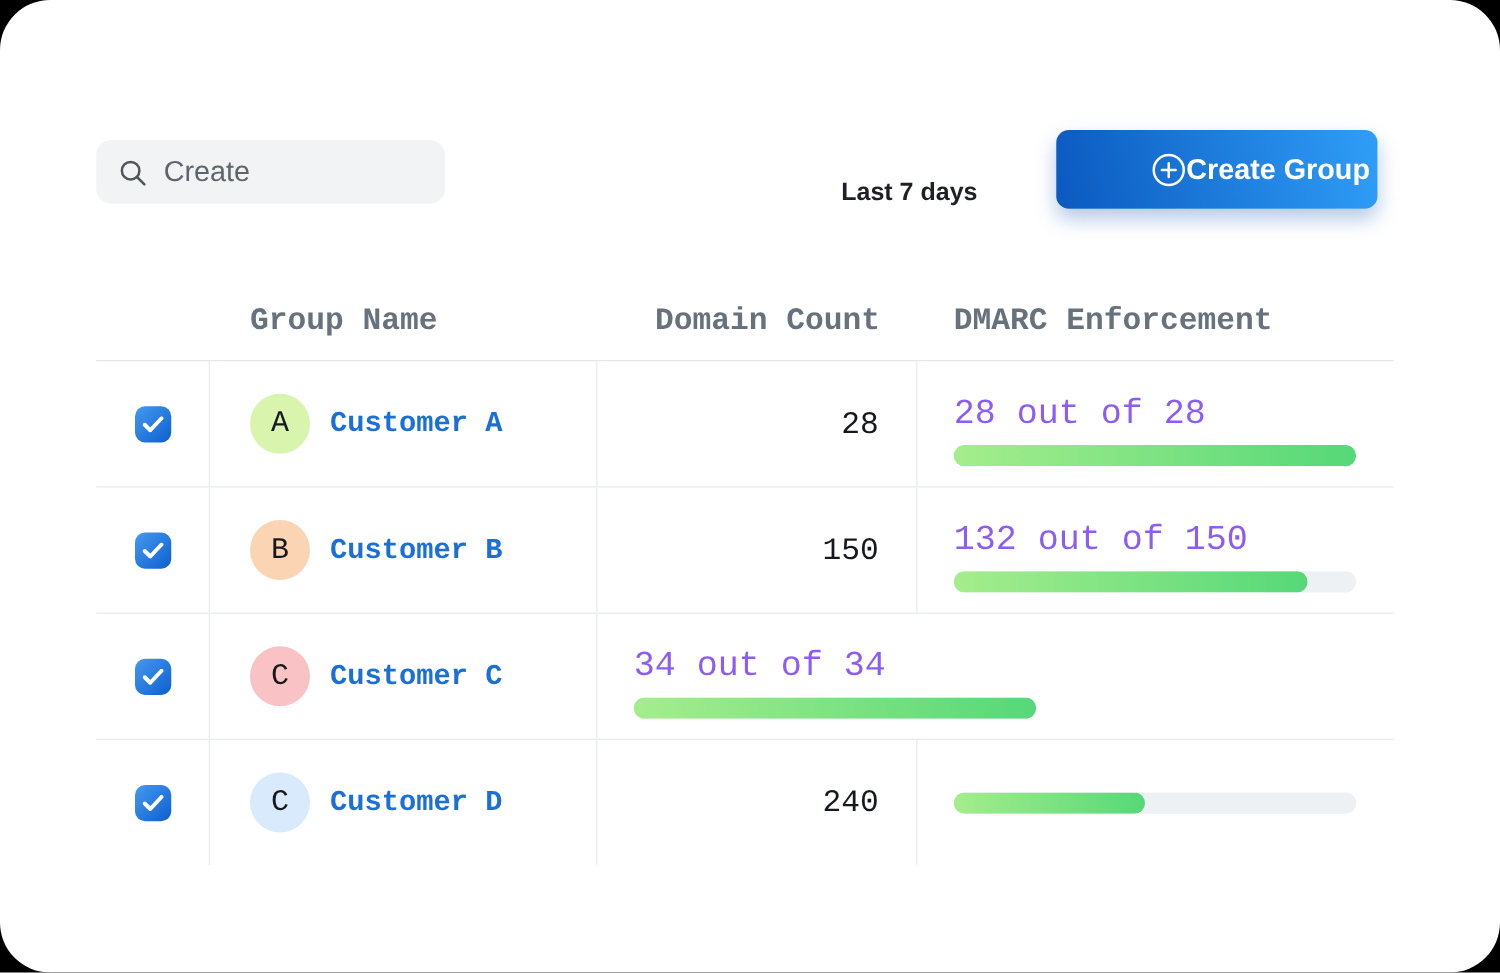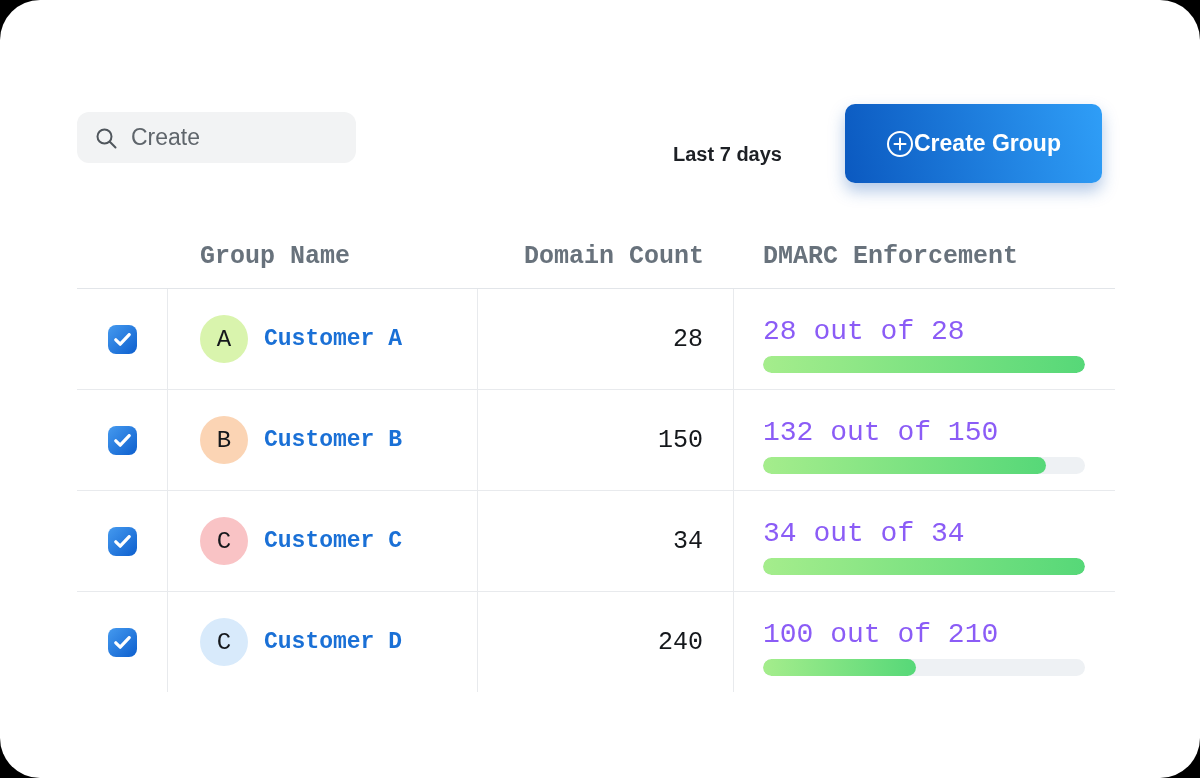--- a/index.html
+++ b/index.html
@@ -5,23 +5,23 @@
   html,body{margin:0;padding:0;}
   body{width:1200px;height:778px;background:#000;font-family:"Liberation Sans",sans-serif;}
   .canvas{position:relative;width:1200px;height:778px;background:#ffffff;border-radius:40px;overflow:hidden;}
 
   
   .search{position:absolute;left:77px;top:112px;width:279px;height:51px;background:#f2f3f4;
           border-radius:12px;display:flex;align-items:center;gap:13px;padding:0 17px;box-sizing:border-box;cursor:text;}
   .search .ph{font-size:23px;color:#5f656b;}
   .daterange{position:absolute;left:610px;top:129px;width:235px;height:51px;display:flex;align-items:center;
              justify-content:center;font-size:20px;font-weight:600;color:#1d2025;cursor:pointer;}
-  .create-btn{position:absolute;left:845px;top:104px;width:257px;height:79px;border:none;border-radius:10px;
+  .create-btn{position:absolute;left:845px;top:104px;width:257px;height:63px;border:none;border-radius:10px;
               background:linear-gradient(78deg,var(--btn-start),var(--btn-end));
-              color:#fff;display:flex;align-items:center;justify-content:center;gap:0;
+              color:#fff;display:flex;align-items:center;justify-content:flex-end;gap:0;
               font-family:"Liberation Sans",sans-serif;font-size:23px;font-weight:600;cursor:pointer;
               box-shadow:0 8px 16px rgba(33,97,184,0.35);}
 
   
   .table{position:absolute;left:77px;top:225px;width:1038px;font-family:Liberation Mono, monospace;}
   .thead,.tr{display:grid;grid-template-columns:91px 310px 256px 381px;}
   .thead{height:63px;align-items:center;border-bottom:1.5px solid #e2e5e9;}
   .th{font-size:25px;font-weight:700;color:#68727c;}
   .th-group{padding-left:32px;}
   .th-count{text-align:right;padding-right:30px;}
@@ -129,21 +129,20 @@
             <path d="M1.8 6.8l4.4 4.4L15.2 1.6" stroke="#fff" stroke-width="3.2" stroke-linecap="round" stroke-linejoin="round"></path>
           </svg>
         </div>
       </div>
       <div class="td td-name">
         <div class="avatar" style="background: rgb(249, 195, 197);">
           <span>C</span>
         </div>
         <a class="name">Customer C</a>
       </div>
-      <div class="td td-count">34</div>
       <div class="td td-dmarc">
         <div class="enf-label">34 out of 34</div>
         <div class="track">
           <div class="fill" style="width: 100%;"></div>
         </div>
       </div>
     </div>
 
     <div class="tr">
       <div class="td td-check">
@@ -154,21 +153,20 @@
         </div>
       </div>
       <div class="td td-name">
         <div class="avatar" style="background: rgb(216, 234, 251);">
           <span>C</span>
         </div>
         <a class="name">Customer D</a>
       </div>
       <div class="td td-count">240</div>
       <div class="td td-dmarc">
-        <div class="enf-label">100 out of 210</div>
         <div class="track">
           <div class="fill" style="width: 47.619%;"></div>
         </div>
       </div>
     </div>
 
   </div>
 </div>
 
 </body></html>

